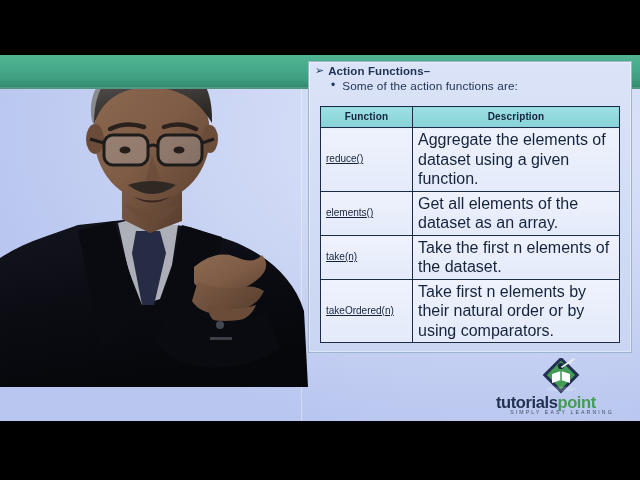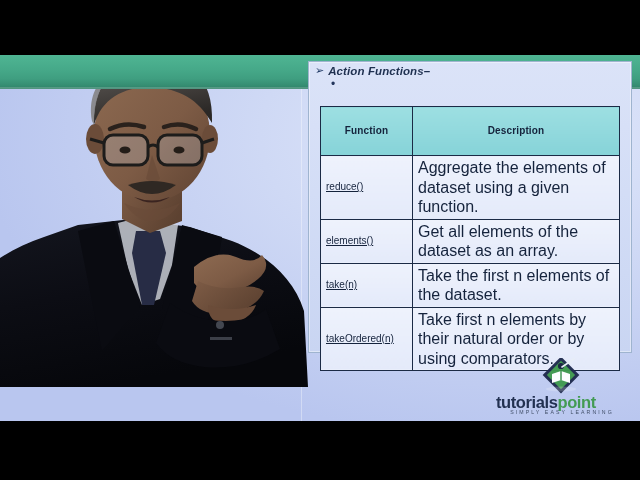--- a/index.html
+++ b/index.html
@@ -103,21 +103,20 @@
     font-size: 11px;
     line-height: 11px;
     margin-right: 4px;
     transform: translateY(-1px);
   }
   .heading-text {
     font-size: 11.5px;
     font-weight: bold;
     color: #1f3050;
     letter-spacing: 0.1px;
-    font-style: italic;
   }
   .sub-row {
     display: flex; align-items: baseline;
     padding: 2px 0 0 22px;
   }
   .sub-bullet {
     color: #22355c;
     font-size: 12px;
     line-height: 12px;
     margin-right: 7px;
@@ -147,21 +146,21 @@
     vertical-align: middle;
     color: #15233c;
     line-height: 1.22;
   }
   #func-table thead th {
     background: linear-gradient(to bottom, #9ddfe2 0%, #86d3d8 100%);
     text-align: center;
     font-weight: bold;
     font-size: 10px;
     height: 14px;
-    padding: 17px 2px;
+    padding: 3px 2px;
     letter-spacing: 0.15px;
   }
   #func-table tbody td {
     background: linear-gradient(to bottom, #eef2fc 0%, #e4eafa 100%);
   }
   #func-table tbody tr.tall td { height: 26px; }
   #func-table tbody tr.short td { height: 14px; }
   .cell-func { font-size: 10px; text-decoration: underline; }
   .cell-desc { font-size: 16px; }
 
@@ -294,20 +293,21 @@
 
     <div id="content-panel">
 
       <div class="heading-row">
         <span class="heading-bullet">➢</span>
         <span class="heading-text">Action Functions–</span>
       </div>
 
       <div class="sub-row">
         <span class="sub-bullet">•</span>
+        <span class="sub-text">Some of the action functions are:</span>
       </div>
 
       <table id="func-table">
         <colgroup>
             <col class="c-func">
             <col class="c-desc">
           </colgroup>
         <thead>
           <tr>
             <th>Function</th>

